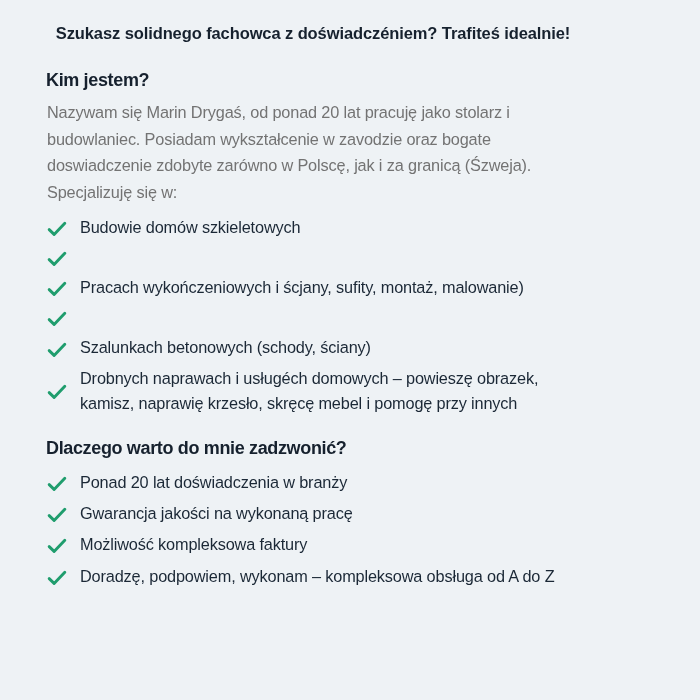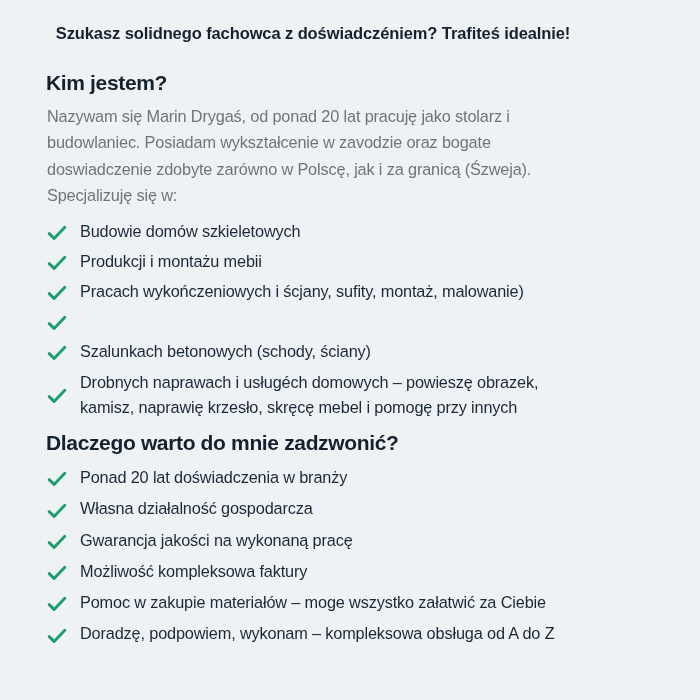--- a/index.html
+++ b/index.html
@@ -28,30 +28,30 @@
     font-weight: bold;
     color: #16212e;
     letter-spacing: -0.1px;
     text-align: center;
     margin: 6px 0 0 0;
     padding: 0 4px;
     line-height: 1.2;
   }
 
   .section-heading {
-    font-size: 21px;
+    font-size: 18px;
     font-weight: bold;
     color: #16212e;
     letter-spacing: -0.35px;
     line-height: 1.2;
     margin: 0;
   }
 
   #about-heading { margin-top: 26px; }
-  #why-heading  { margin-top: 10px; }
+  #why-heading  { margin-top: 22px; }
 
   .paragraph {
     font-size: 16.3px;
     line-height: 1.62;
     color: #737373;
     letter-spacing: -0.15px;
     margin: 8px 0 0 1px;
     max-width: 600px;
   }
 
@@ -105,21 +105,20 @@
           </svg>
         </span>
         <span class="check-text">Budowie domów szkieletowych</span>
       </li>
       <li class="check-item">
         <span class="check-icon">
           <svg width="22" height="22" viewBox="0 0 22 22" aria-hidden="true">
             <path d="M3.2 11.6 L8.1 16.4 L18.8 5.2" fill="none" stroke="#1f9d6d" stroke-width="2.9" stroke-linecap="round" stroke-linejoin="round"></path>
           </svg>
         </span>
-        <span class="check-text">Produkcji i montażu mebii</span>
       </li>
       <li class="check-item">
         <span class="check-icon">
           <svg width="22" height="22" viewBox="0 0 22 22" aria-hidden="true">
             <path d="M3.2 11.6 L8.1 16.4 L18.8 5.2" fill="none" stroke="#1f9d6d" stroke-width="2.9" stroke-linecap="round" stroke-linejoin="round"></path>
           </svg>
         </span>
         <span class="check-text">Pracach wykończeniowych i ścjany, sufity, montaż, malowanie)</span>
       </li>
       <li class="check-item">
@@ -157,49 +156,33 @@
           </svg>
         </span>
         <span class="check-text">Ponad 20 lat doświadczenia w branży</span>
       </li>
       <li class="check-item">
         <span class="check-icon">
           <svg width="22" height="22" viewBox="0 0 22 22" aria-hidden="true">
             <path d="M3.2 11.6 L8.1 16.4 L18.8 5.2" fill="none" stroke="#1f9d6d" stroke-width="2.9" stroke-linecap="round" stroke-linejoin="round"></path>
           </svg>
         </span>
-        <span class="check-text">Własna działalność gospodarcza</span>
-      </li>
-      <li class="check-item">
-        <span class="check-icon">
-          <svg width="22" height="22" viewBox="0 0 22 22" aria-hidden="true">
-            <path d="M3.2 11.6 L8.1 16.4 L18.8 5.2" fill="none" stroke="#1f9d6d" stroke-width="2.9" stroke-linecap="round" stroke-linejoin="round"></path>
-          </svg>
-        </span>
         <span class="check-text">Gwarancja jakości na wykonaną pracę</span>
       </li>
       <li class="check-item">
         <span class="check-icon">
           <svg width="22" height="22" viewBox="0 0 22 22" aria-hidden="true">
             <path d="M3.2 11.6 L8.1 16.4 L18.8 5.2" fill="none" stroke="#1f9d6d" stroke-width="2.9" stroke-linecap="round" stroke-linejoin="round"></path>
           </svg>
         </span>
         <span class="check-text">Możliwość kompleksowa faktury</span>
       </li>
       <li class="check-item">
         <span class="check-icon">
           <svg width="22" height="22" viewBox="0 0 22 22" aria-hidden="true">
             <path d="M3.2 11.6 L8.1 16.4 L18.8 5.2" fill="none" stroke="#1f9d6d" stroke-width="2.9" stroke-linecap="round" stroke-linejoin="round"></path>
           </svg>
         </span>
-        <span class="check-text">Pomoc w zakupie materiałów – moge wszystko załatwić za Ciebie</span>
-      </li>
-      <li class="check-item">
-        <span class="check-icon">
-          <svg width="22" height="22" viewBox="0 0 22 22" aria-hidden="true">
-            <path d="M3.2 11.6 L8.1 16.4 L18.8 5.2" fill="none" stroke="#1f9d6d" stroke-width="2.9" stroke-linecap="round" stroke-linejoin="round"></path>
-          </svg>
-        </span>
         <span class="check-text">Doradzę, podpowiem, wykonam – kompleksowa obsługa od A do Z</span>
       </li>
     </ul>
 
 </div>
 
 </body></html>

